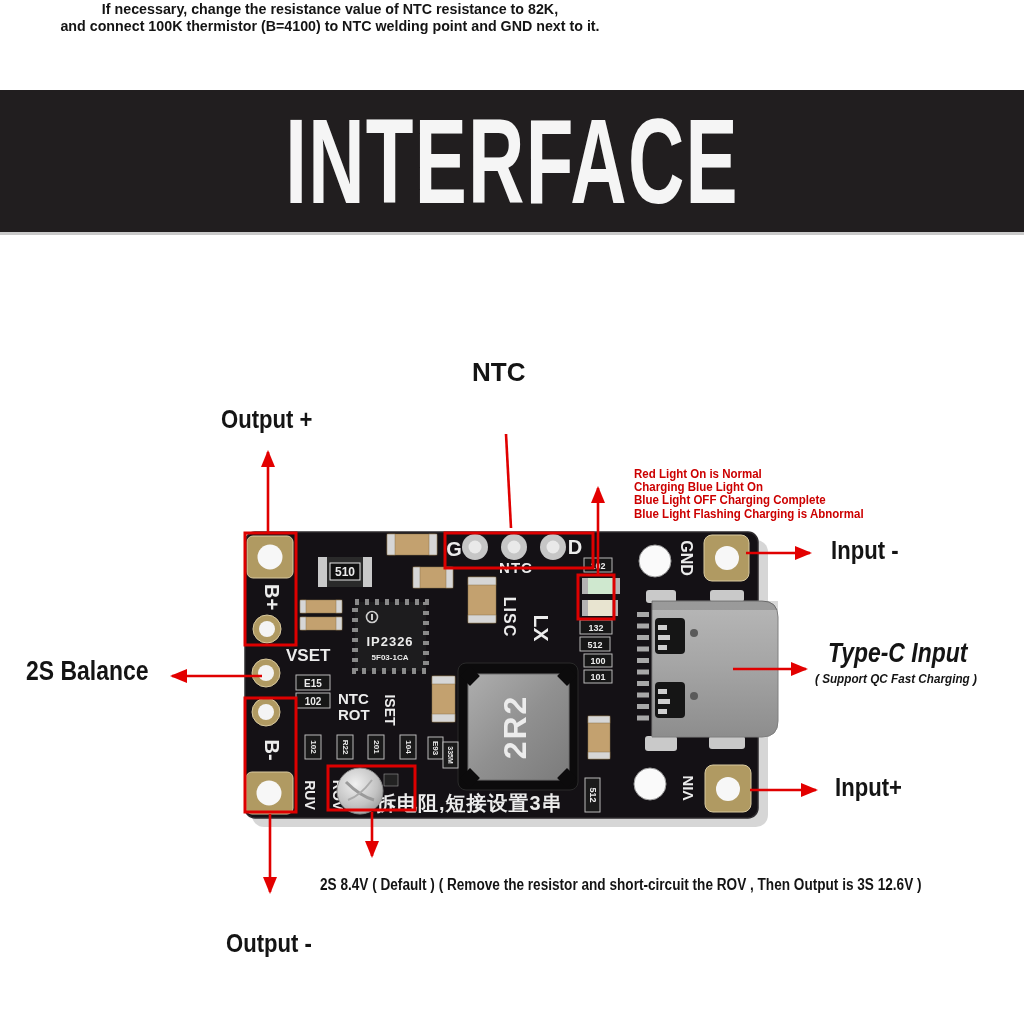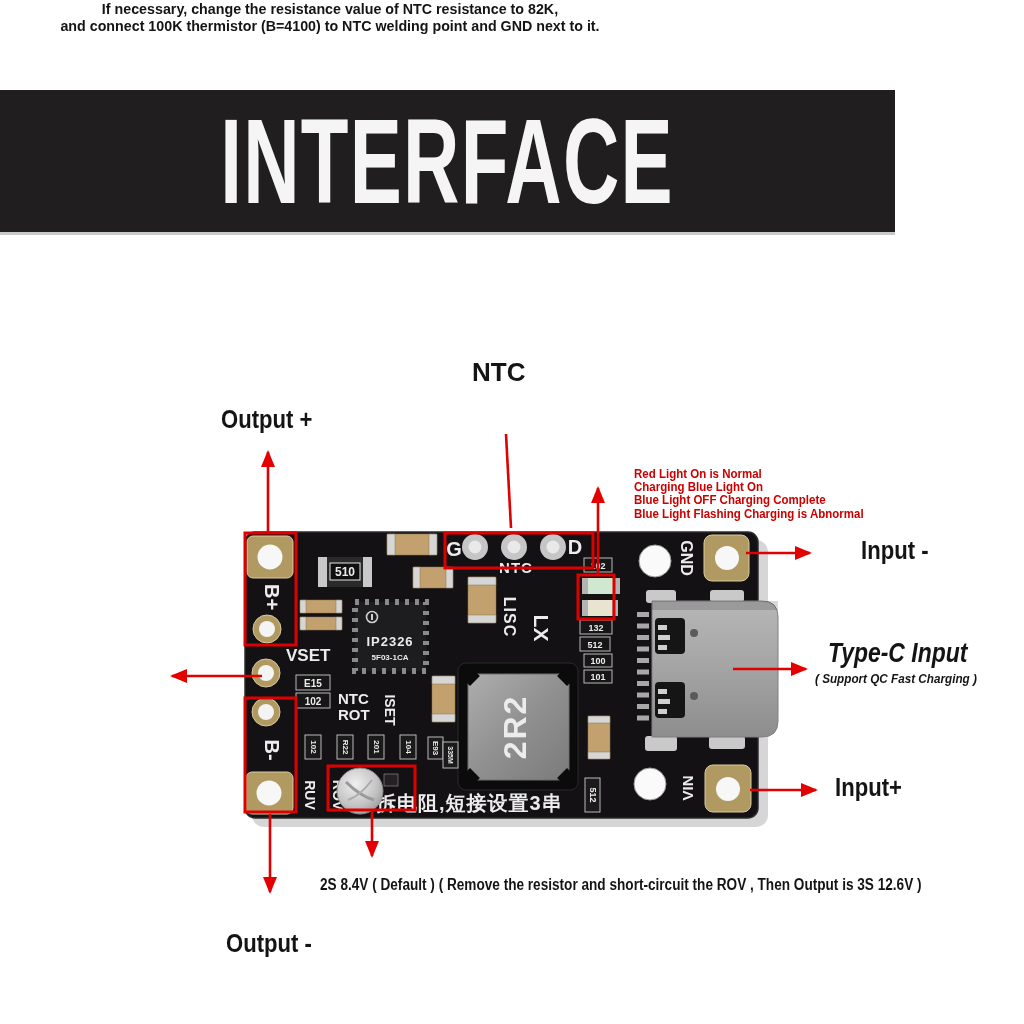--- a/index.html
+++ b/index.html
@@ -1,34 +1,34 @@
 <!DOCTYPE html>
 <html><head>
 <meta charset="utf-8">
 <style>
   html,body{margin:0;padding:0;background:#ffffff;}
   #canvas{position:relative;width:1024px;height:1024px;background:#ffffff;overflow:hidden;
           font-family:"Liberation Sans",sans-serif;}
   
-  #banner{position:absolute;left:0;top:90px;width:895px;height:142px;background:#211e1f;
+  #banner{position:absolute;left:0;top:90px;width:1024px;height:142px;background:#211e1f;
           border-bottom:3px solid #c9c9c9;display:flex;align-items:center;justify-content:center;}
   #banner .t{color:#f5f5f5;font-size:120px;font-weight:800;letter-spacing:2px;line-height:1;
              transform:scale(0.65,1);white-space:nowrap;}
   
   .lbl{position:absolute;font-weight:700;color:#141414;white-space:nowrap;}
   .scx{display:inline-block;transform:scaleX(.85);transform-origin:left center;}
   .scx9{display:inline-block;transform:scaleX(.9);transform-origin:left center;}
   #ntc-title{left:472px;top:357px;font-size:26px;}
   #ntc-para{left:252px;top:390px;width:660px;text-align:center;font-size:15.5px;line-height:17px;
             font-weight:700;color:#141414;transform:scaleX(.92);transform-origin:center;}
   #output-plus{left:221px;top:404px;font-size:26px;}
   #led-title{left:546px;top:441px;font-size:24px;}
   #led-lines{position:absolute;left:634px;top:468px;color:#cc0000;font-weight:700;font-size:12.5px;
              line-height:13.2px;transform:scaleX(.92);transform-origin:left top;white-space:nowrap;}
-  #input-minus{left:861px;top:535px;font-size:26px;}
+  #input-minus{left:831px;top:535px;font-size:26px;}
   #balance{left:26px;top:656px;font-size:27px;}
   #typec-title{left:828px;top:638px;font-size:27px;font-style:italic;}
   #typec-sub{left:815px;top:671px;font-size:13px;font-style:italic;}
   #input-plus{left:835px;top:772px;font-size:26px;text-decoration:underline;}
   #output-minus{left:226px;top:901px;font-size:26px;margin-top:27px;}
   #bottom-note{left:320px;top:876px;font-size:16px;}
   
   #gfx{position:absolute;left:0;top:0;width:1024px;height:1024px;}
   .ss{font-family:"Liberation Sans",sans-serif;font-weight:bold;fill:#ececec;}
   .rp{stroke:#e00000;stroke-width:2.6;fill:none;}
@@ -49,20 +49,21 @@
     <div>and connect 100K thermistor (B=4100) to NTC welding point and GND next to it.</div>
   </div>
   <div class="lbl" id="output-plus"><span class="scx">Output +</span></div>
   <div id="led-lines">
     <div>Red Light On is Normal</div>
     <div>Charging Blue Light On</div>
     <div>Blue Light OFF Charging Complete</div>
     <div>Blue Light Flashing Charging is Abnormal</div>
   </div>
   <div class="lbl" id="input-minus"><span class="scx">Input -</span></div>
+  <div class="lbl" id="balance"><span class="scx">2S Balance</span></div>
   <div class="lbl" id="typec-title"><span class="scx">Type-C Input</span></div>
   <div class="lbl" id="typec-sub"><span class="scx9">( Support QC Fast Charging )</span></div>
   <div class="lbl" id="input-plus"><span class="scx">Input+</span></div>
   <div class="lbl" id="output-minus"><span class="scx">Output -</span></div>
   <div class="lbl" id="bottom-note"><span class="scx">2S 8.4V ( Default )  ( Remove the resistor and short-circuit the ROV , Then Output is 3S 12.6V )</span></div>
 
   <svg id="gfx" viewBox="0 0 1024 1024">
     <defs>
       <marker id="ah" markerUnits="userSpaceOnUse" markerWidth="18" markerHeight="14" refX="15" refY="7" orient="auto">
         <path d="M0,0 L17,7 L0,14 Z" fill="#e30000"></path>

